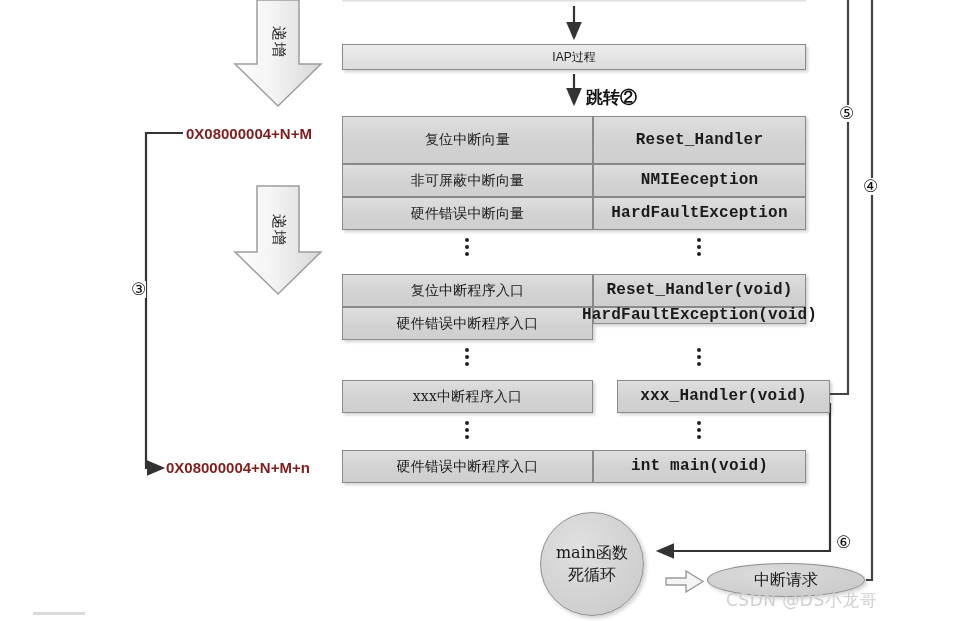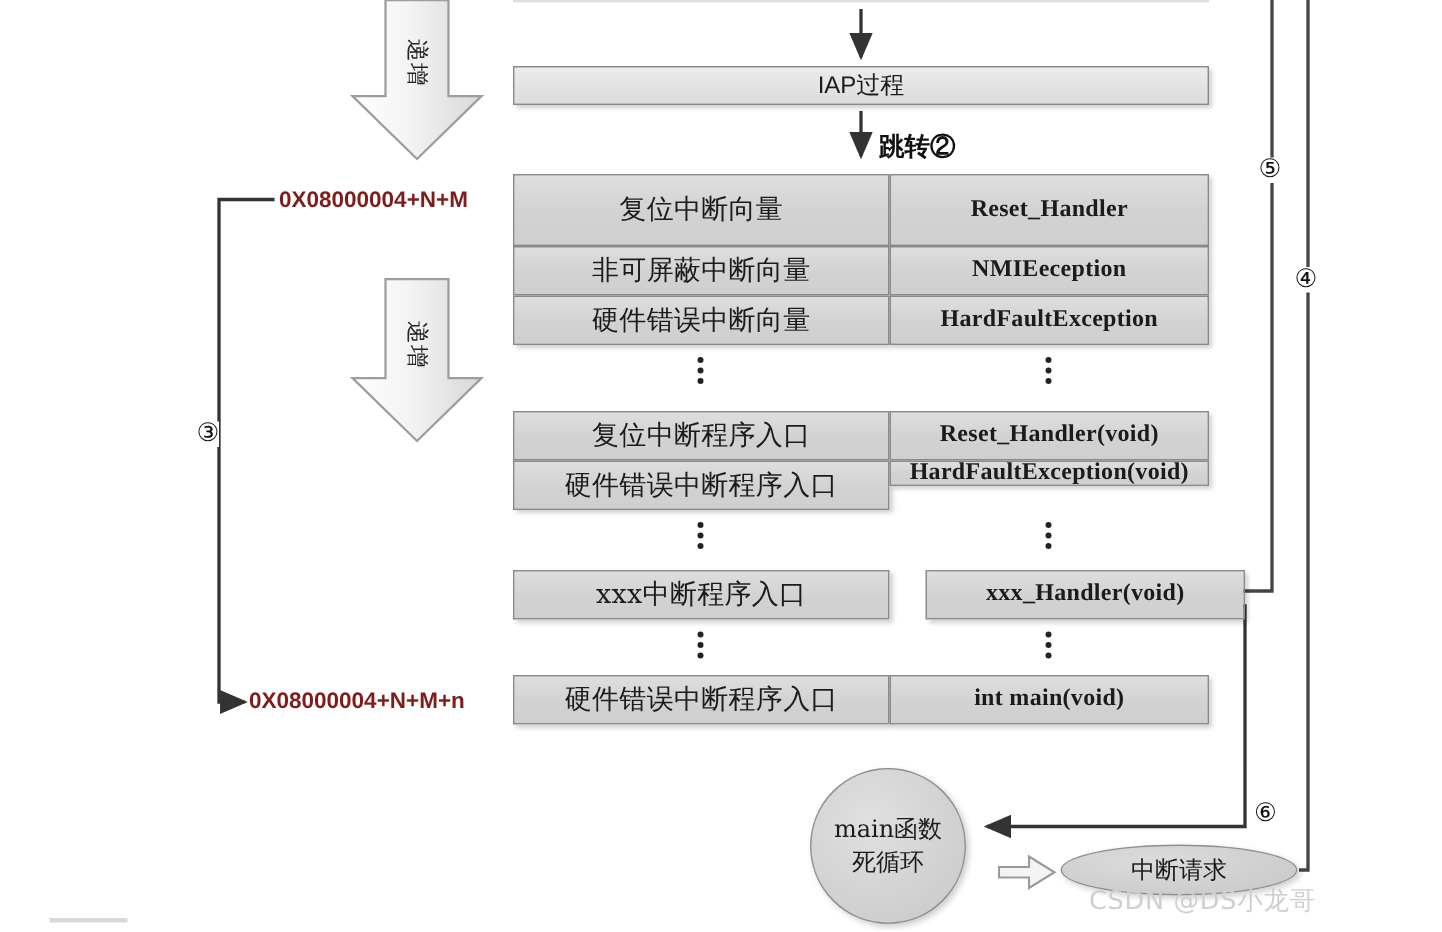--- a/index.html
+++ b/index.html
@@ -16,32 +16,32 @@
     background:linear-gradient(to bottom,#dedede 0%,#d2d2d2 55%,#cfcfcf 100%);
     border:1px solid #8a8a8a;
     box-shadow:2px 2px 3px rgba(0,0,0,.18);
     box-sizing:border-box;
     display:flex;align-items:center;justify-content:center;
     text-align:center;
     font-size:16px;line-height:1.18;
     color:#1b1b1b;
     letter-spacing:.2px;
   }
-  .cell.cn{font-family:"DejaVu Serif","Liberation Serif",serif;font-size:18px;}
-  .cell.mono{font-family:Liberation Serif, serif;font-size:16px;font-weight:600;}
+  .cell.cn{font-family:"DejaVu Serif","Liberation Serif",serif;font-size:14px;}
+  .cell.mono{font-family:Liberation Mono, monospace;font-size:16px;font-weight:600;}
   .cell.two{flex-direction:column;line-height:1.24;}
 
   .iapbox{
     position:absolute;left:342px;top:44px;width:464px;height:26px;
     background:linear-gradient(to bottom,#ececec 0%,#e2e2e2 60%,#dcdcdc 100%);
     border:1px solid #8a8a8a;
     box-shadow:2px 2px 3px rgba(0,0,0,.18);
     box-sizing:border-box;
     display:flex;align-items:center;justify-content:center;
-    font-size:16px;color:#1b1b1b;
+    font-size:12px;color:#1b1b1b;
   }
 
   .topline{position:absolute;left:342px;top:0px;width:464px;height:2px;
     background:linear-gradient(to bottom,#d9d9d9,#f2f2f2);}
 
   
   .addr{
     position:absolute;font-size:15px;font-weight:700;color:#7f1d1d;
     white-space:nowrap;font-family:"Liberation Sans","DejaVu Sans",sans-serif;
   }

